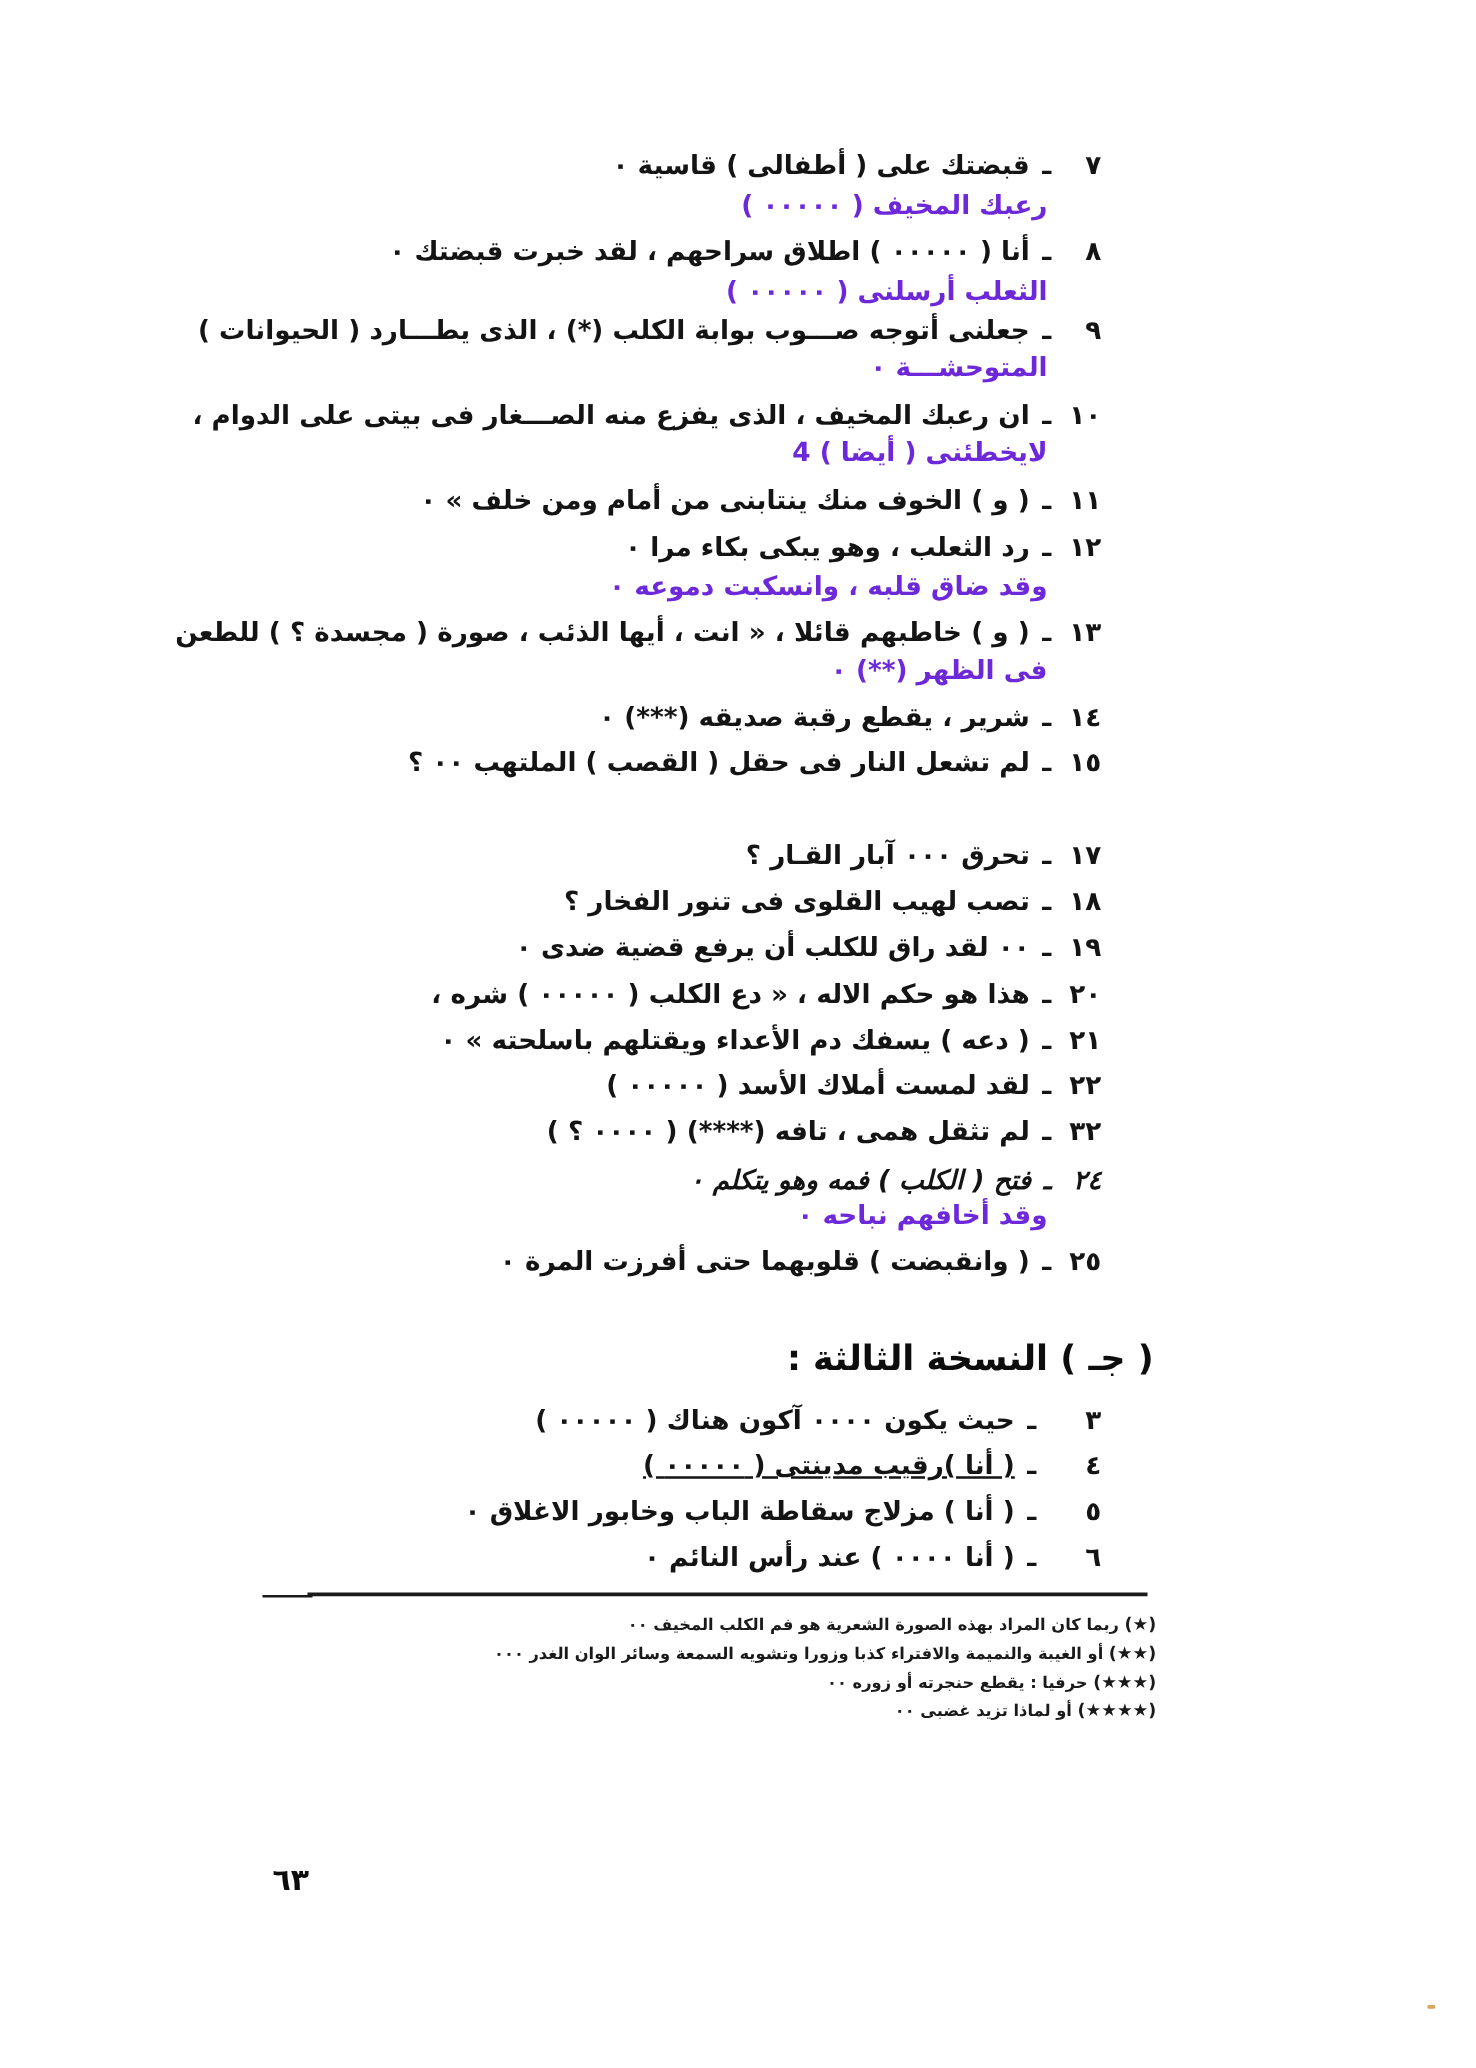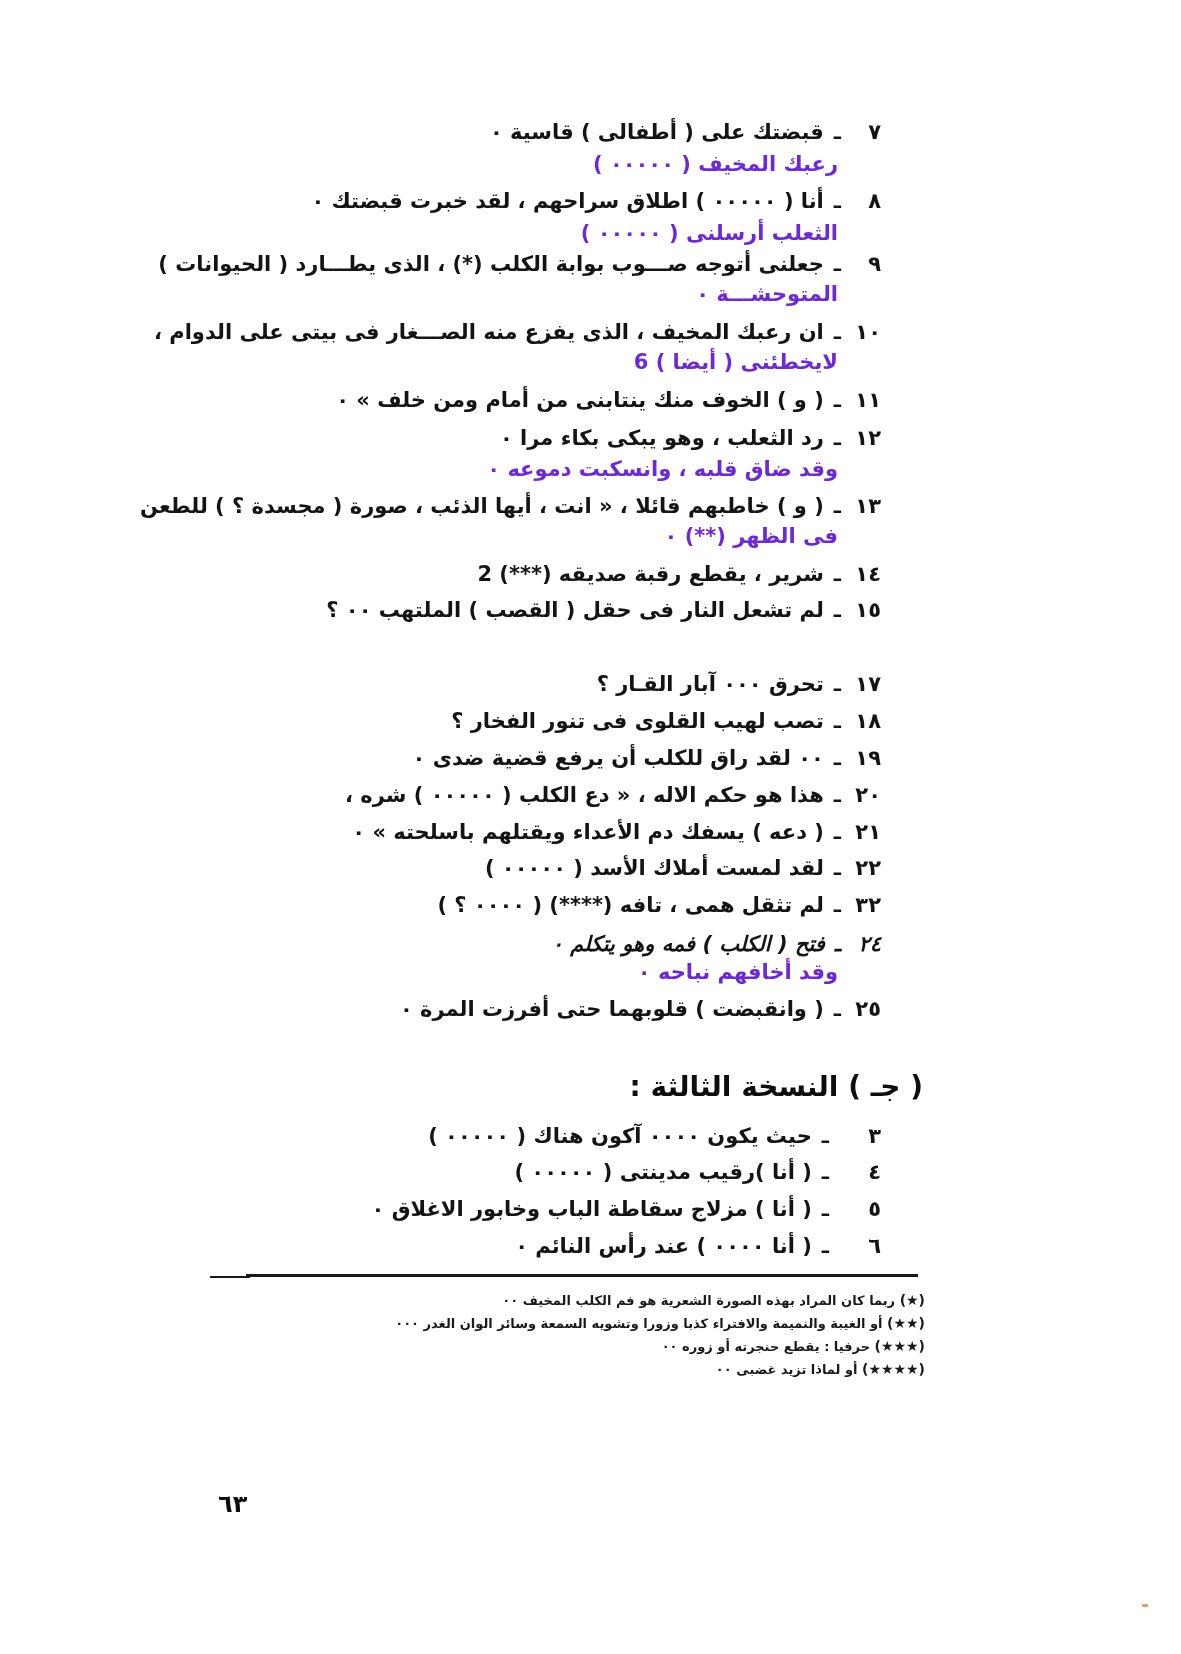--- a/index.html
+++ b/index.html
@@ -104,38 +104,38 @@
   <div class="cont" style="right:343px; top:219px;">الثعلب أرسلنى ( ٠٠٠٠٠ )</div>
 
   <div class="line" style="right:300px; top:250px;">
     <span class="num">٩</span><span class="dash">ـ</span><span>جعلنى أتوجه صـــوب بوابة الكلب (*) ، الذى يطـــارد ( الحيوانات )</span>
   </div>
   <div class="cont" style="right:343px; top:280px;">المتوحشـــة ٠</div>
 
   <div class="line" style="right:300px; top:318px;">
     <span class="num">١٠</span><span class="dash">ـ</span><span>ان رعبك المخيف ، الذى يفزع منه الصـــغار فى بيتى على الدوام ،</span>
   </div>
-  <div class="cont" style="right:343px; top:348px;">لايخطئنى ( أيضا ) 6</div>
+  <div class="cont" style="right:343px; top:348px;">لايخطئنى ( أيضا ) 4</div>
 
   <div class="line" style="right:300px; top:386px;">
     <span class="num">١١</span><span class="dash">ـ</span><span>( و ) الخوف منك ينتابنى من أمام ومن خلف » ٠</span>
   </div>
 
   <div class="line" style="right:300px; top:424px;">
     <span class="num">١٢</span><span class="dash">ـ</span><span>رد الثعلب ، وهو يبكى بكاء مرا ٠</span>
   </div>
   <div class="cont" style="right:343px; top:455px;text-align:center;">وقد ضاق قلبه ، وانسكبت دموعه ٠</div>
 
   <div class="line" style="right:300px; top:492px;">
     <span class="num">١٣</span><span class="dash">ـ</span><span>( و ) خاطبهم قائلا ، « انت ، أيها الذئب ، صورة ( مجسدة ؟ ) للطعن</span>
   </div>
   <div class="cont" style="right:343px; top:522px;">فى الظهر (**) ٠</div>
 
   <div class="line" style="right:300px; top:560px;">
-    <span class="num">١٤</span><span class="dash">ـ</span><span>شرير ، يقطع رقبة صديقه (***) 2</span>
+    <span class="num">١٤</span><span class="dash">ـ</span><span>شرير ، يقطع رقبة صديقه (***) ٠</span>
   </div>
 
   <div class="line" style="right:300px; top:596px;">
     <span class="num">١٥</span><span class="dash">ـ</span><span>لم تشعل النار فى حقل ( القصب ) الملتهب ٠٠ ؟</span>
   </div>
 
 
   <div class="line" style="right:300px; top:670px;">
     <span class="num">١٧</span><span class="dash">ـ</span><span>تحرق ٠٠٠ آبار القـار ؟</span>
   </div>
@@ -171,21 +171,21 @@
 
   <div class="line" style="right:300px; top:995px;">
     <span class="num">٢٥</span><span class="dash">ـ</span><span>( وانقبضت ) قلوبهما حتى أفرزت المرة ٠</span>
   </div>
 
   <div class="heading" style="right:258px; top:1073px;">( جـ ) النسخة الثالثة :</div>
 
   <div class="line" style="right:300px; top:1122px;">
     <span class="num">٣</span><span class="dash" style="margin-right:18px;">ـ</span><span>حيث يكون ٠٠٠٠ آكون هناك ( ٠٠٠٠٠ )</span>
   </div>
-  <div class="line" style="right:300px; top:1158px;">
+  <div class="line" style="right:300px; top:1158px;text-decoration:underline;">
     <span class="num">٤</span><span class="dash" style="margin-right:18px;">ـ</span><span>( أنا )رقيب مدينتى ( ٠٠٠٠٠ )</span>
   </div>
   <div class="line" style="right:300px; top:1195px;">
     <span class="num">٥</span><span class="dash" style="margin-right:18px;">ـ</span><span>( أنا ) مزلاج سقاطة الباب وخابور الاغلاق ٠</span>
   </div>
   <div class="line" style="right:300px; top:1232px;">
     <span class="num">٦</span><span class="dash" style="margin-right:18px;">ـ</span><span>( أنا ٠٠٠٠ ) عند رأس النائم ٠</span>
   </div>
 
   <div class="rule" style="left:210px; top:1276px; width:40px; height:2px;"></div>

